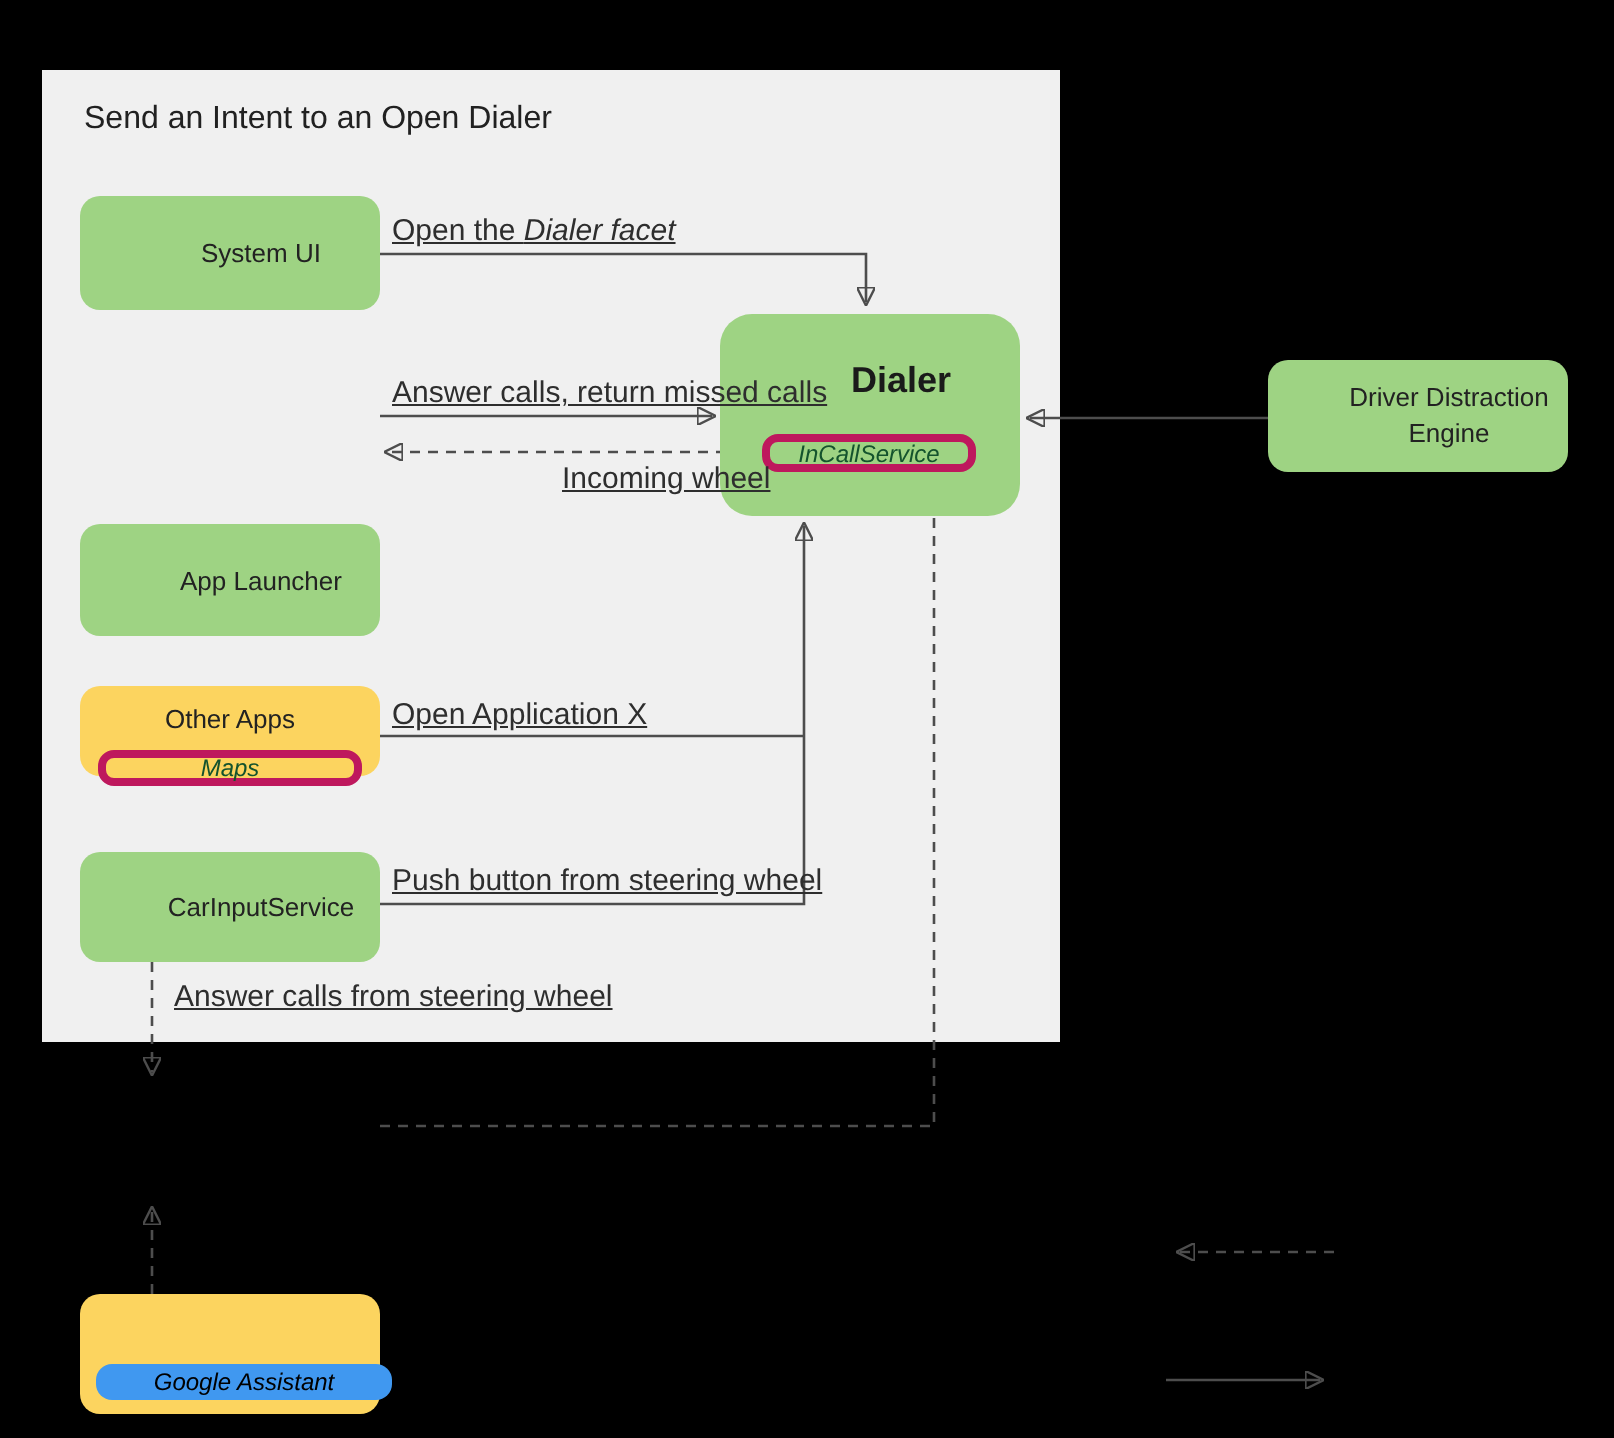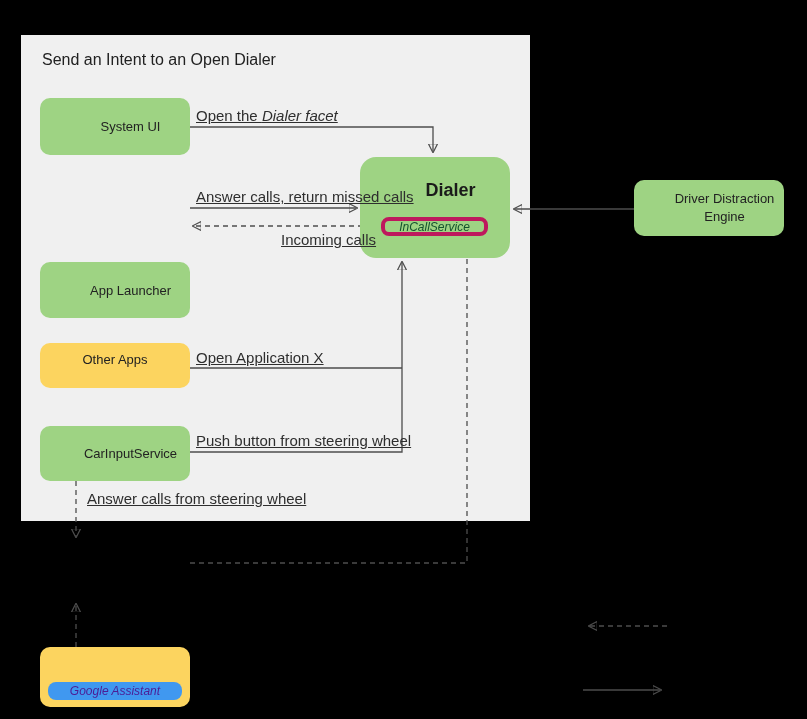--- a/index.html
+++ b/index.html
@@ -26,21 +26,21 @@
   .n-launcher{left:40px;top:262px;width:150px;height:56px;}
   .n-otherapps{left:40px;top:343px;width:150px;height:45px;display:block;}
   .n-otherapps .node-label{padding-top:9px;}
   .n-carinput{left:40px;top:426px;width:150px;height:55px;}
   .n-dialer{left:360px;top:157px;width:150px;height:101px;border-radius:16px;display:block;}
   .dialer-title{padding-top:23px;text-align:center;font-size:18px;font-weight:bold;color:#1a1a1a;}
   .chip{position:absolute;border:4px solid #be185d;border-radius:8px;font-style:italic;
         display:flex;align-items:center;justify-content:center;font-size:12px;color:#14532d;}
   .chip-incall{left:21px;top:60px;width:107px;height:19px;background:var(--green);}
   .chip-maps{left:9px;top:32px;width:132px;height:18px;background:var(--yellow);}
-  .chip-assist{left:8px;top:35px;width:134px;height:18px;background:var(--blue);border:none;color:#4c1d95;}
+  .chip-assist{left:8px;top:35px;width:148px;height:18px;background:var(--blue);border:none;color:#000000;}
   .n-dde{left:634px;top:180px;width:150px;height:56px;line-height:1.35;}
   .n-dde .node-label{width:120px;}
   .n-telecom{left:40px;top:541px;width:150px;height:58px;}
   .n-assistants{left:40px;top:647px;width:150px;height:60px;display:block;}
   .n-assistants .node-label{padding-top:10px;}
   .edge-label{position:absolute;font-size:15px;color:#2e2e2e;white-space:nowrap;text-decoration:underline;}
   .lbl-openfacet{left:196px;top:107px;}
   .lbl-answer{left:196px;top:188px;}
   .lbl-incoming{left:281px;top:231px;}
   .lbl-openx{left:196px;top:349px;}
@@ -91,20 +91,21 @@
     <span class="node-label">System UI</span>
   </div>
 
 
   <div class="node green n-launcher">
     <span class="node-label">App Launcher</span>
   </div>
 
   <div class="node yellow n-otherapps">
     <div class="node-label">Other Apps</div>
+    <div class="chip chip-maps">Maps</div>
   </div>
 
   <div class="node green n-carinput">
     <span class="node-label">CarInputService</span>
   </div>
 
   <div class="node green n-dialer">
     <div class="dialer-title">Dialer</div>
     <div class="chip chip-incall">InCallService</div>
   </div>
@@ -115,19 +116,19 @@
 
 
   <div class="node yellow n-assistants">
     <div class="chip chip-assist">Google Assistant</div>
   </div>
 
   <div class="edge-label lbl-openfacet">
     <span>Open the </span><span class="it">Dialer facet</span>
   </div>
   <div class="edge-label lbl-answer">Answer calls, return missed calls</div>
-  <div class="edge-label lbl-incoming">Incoming calls</div>
+  <div class="edge-label lbl-incoming">Incoming wheel</div>
   <div class="edge-label lbl-openx">Open Application X</div>
   <div class="edge-label lbl-push">Push button from steering wheel</div>
   <div class="edge-label lbl-steering">Answer calls from steering wheel</div>
 
 
 </div>
 
 </body></html>

